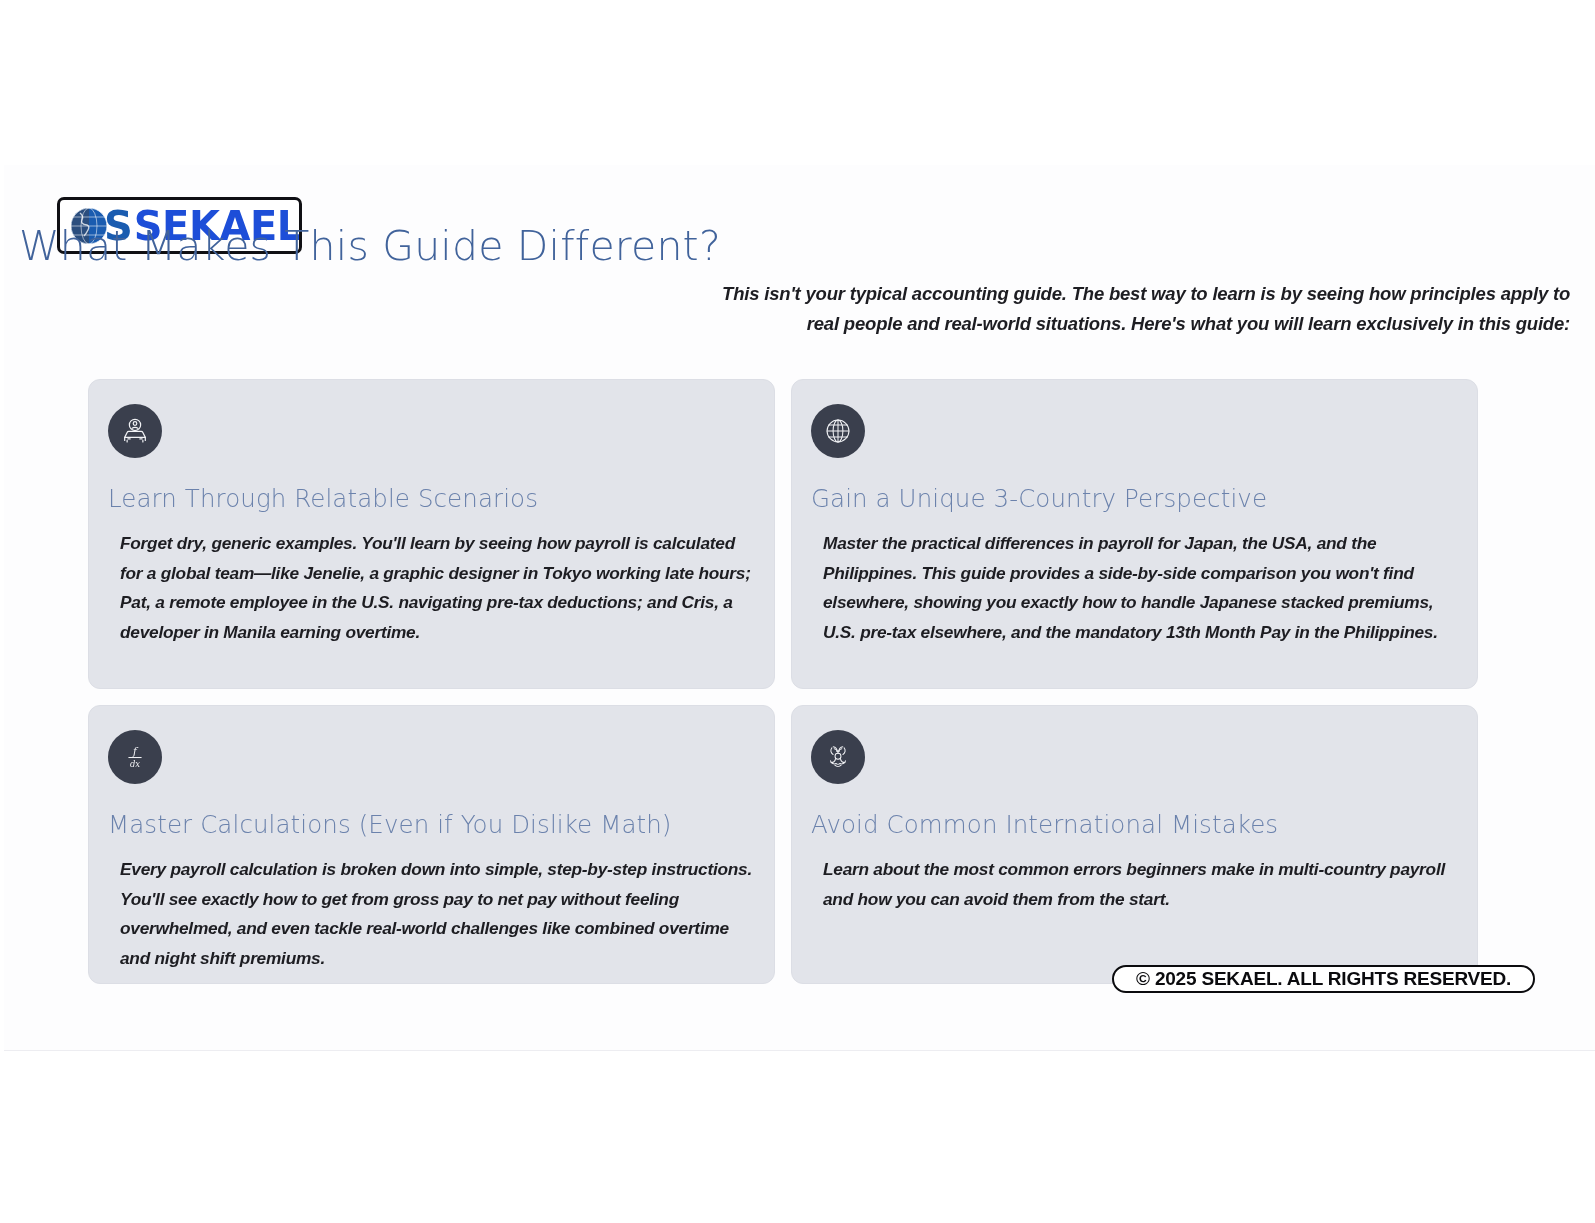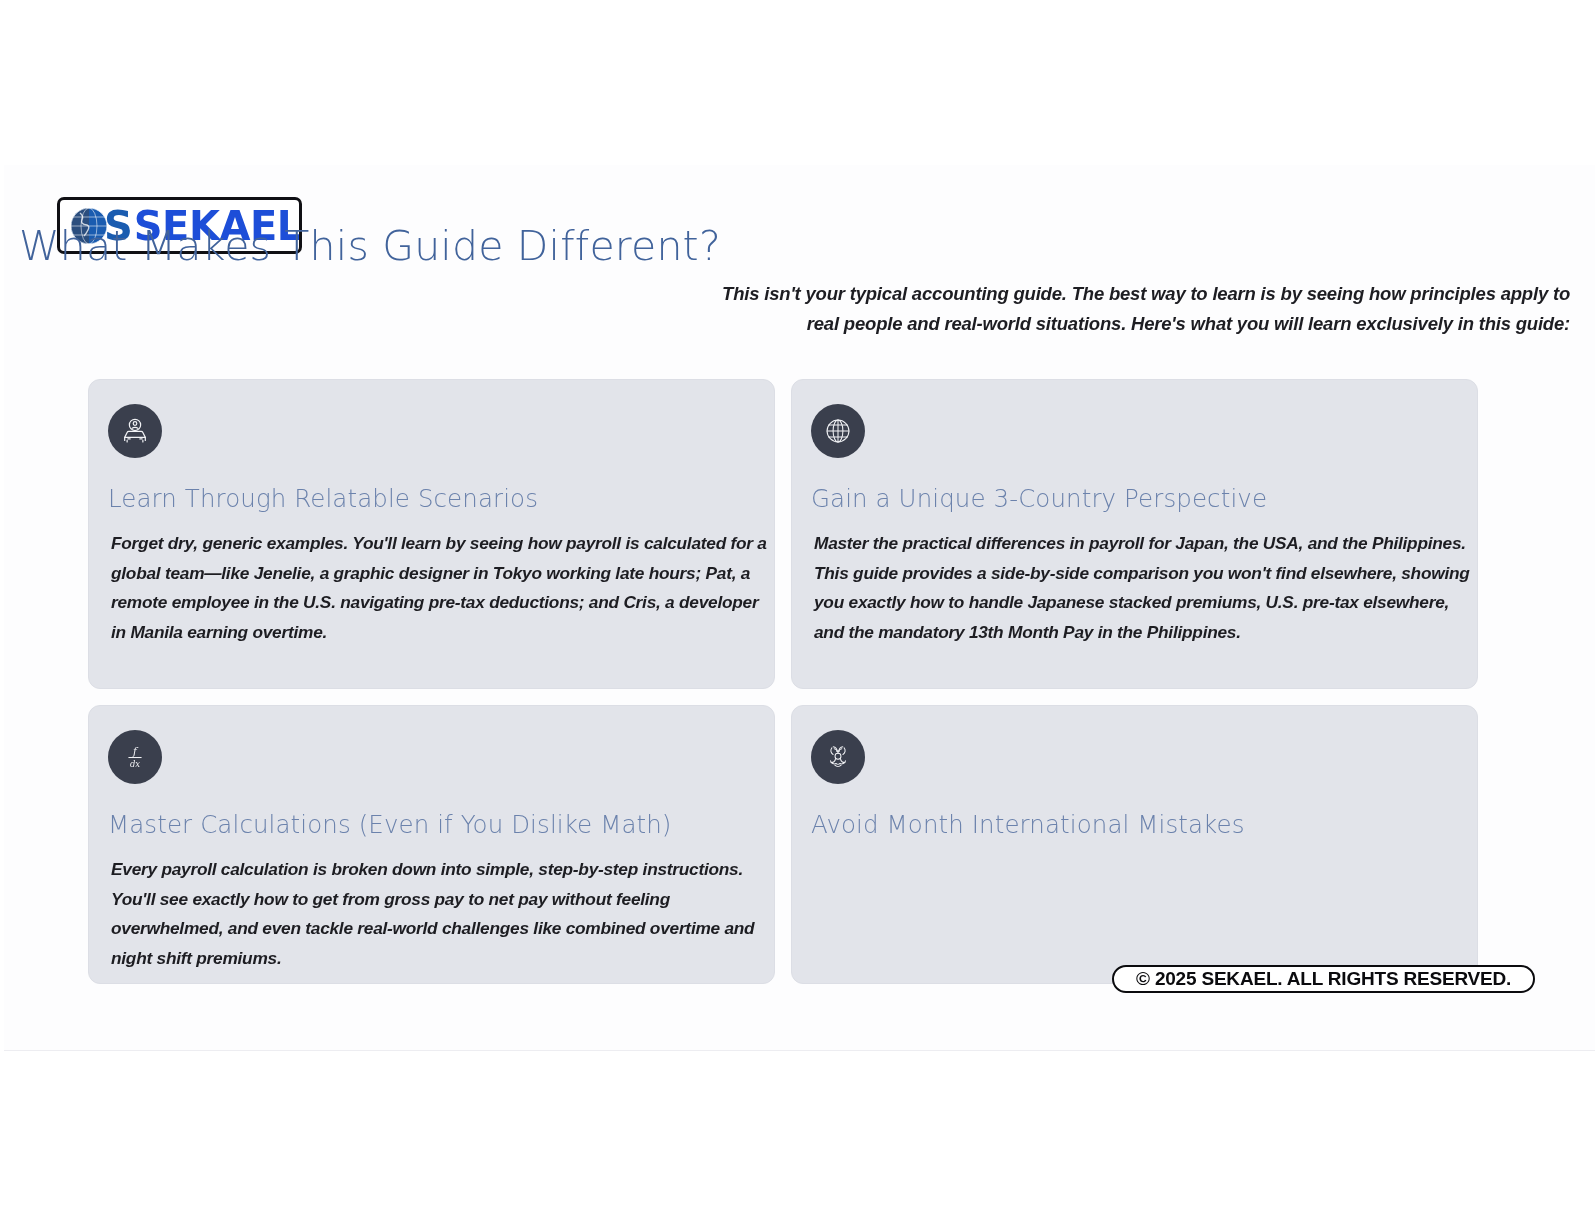--- a/index.html
+++ b/index.html
@@ -149,21 +149,21 @@
     margin: 0 0 16px 0;
     line-height: 1.1;
   }
   .card-body {
     font-size: 17.3px;
     font-style: italic;
     font-weight: bold;
     color: #1d1d22;
     line-height: 1.72;
     letter-spacing: -0.25px;
-    margin: 3px;
+    margin: 12px;
   }
 
   
   #copyright-badge {
     position: absolute;
     left: 1112px;
     top: 965px;
     height: 28px;
     padding: 0 22px;
     display: flex;
@@ -257,18 +257,19 @@
         <circle cx="16" cy="15.2" r="3.4"></circle>
         <path d="M16 11.8 a5.4 5.4 0 0 1 4.3-5.3 M16 11.8 a5.4 5.4 0 0 0-4.3-5.3"></path>
         <path d="M9 5.5 a5 5 0 0 0 1.4 7.6 M23 5.5 a5 5 0 0 1-1.4 7.6"></path>
         <path d="M10.5 4.2 a4.6 4.6 0 0 1 4.2 5.6 M21.5 4.2 a4.6 4.6 0 0 0-4.2 5.6"></path>
         <path d="M13.2 17.8 a5.4 5.4 0 0 1-5.2 4.6 M18.8 17.8 a5.4 5.4 0 0 0 5.2 4.6"></path>
         <path d="M7.4 20.4 a4.8 4.8 0 0 0 6.6 3.1 M24.6 20.4 a4.8 4.8 0 0 1-6.6 3.1"></path>
         <path d="M13.6 23.6 a4.4 4.4 0 0 0 4.8 0"></path>
         <path d="M12.4 25.4 a5.2 5.2 0 0 0 7.2 0"></path>
       </svg>
     </div>
-    <h3 class="card-title">Avoid Month International Mistakes</h3>
+    <h3 class="card-title">Avoid Common International Mistakes</h3>
+    <p class="card-body">Learn about the most common errors beginners make in multi-country payroll and how you can avoid them from the start.</p>
   </div>
 
 </div>
 
 <div id="copyright-badge">© 2025 SEKAEL. ALL RIGHTS RESERVED.</div>
 
 </body></html>

